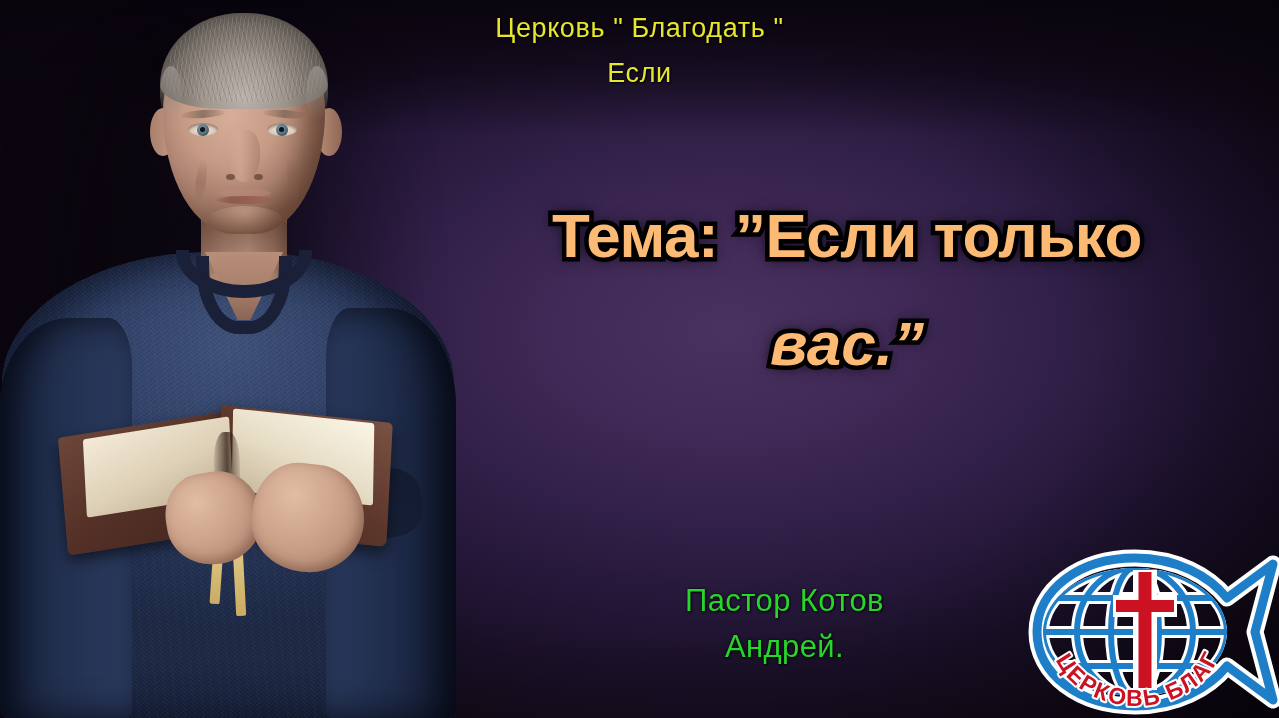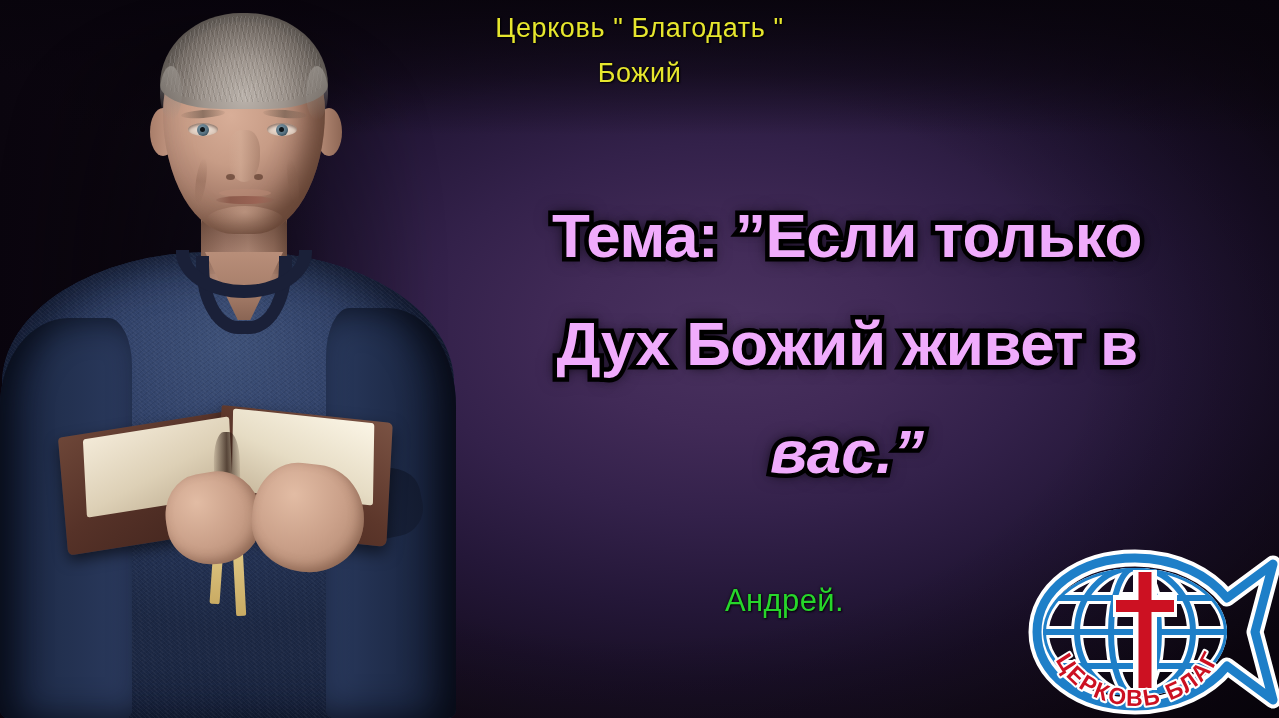--- a/index.html
+++ b/index.html
@@ -376,21 +376,21 @@
     line-height: 45px;
     text-shadow: 0 0 2px rgba(0,0,0,0.9), 1px 1px 2px rgba(0,0,0,0.85);
   }
   .header .l2 { display: block; }
 
   
   .title {
     position: absolute;
     left: 470px; right: 55px; top: 182px;
     text-align: center;
-    color: #f0abfc;
+    color: #fdba74;
     font-size: 62px;
     font-weight: 700;
     line-height: 108px;
     letter-spacing: -0.5px;
     white-space: nowrap;
     -webkit-text-stroke: 9px #000;
     paint-order: stroke fill;
     text-shadow:
       0 0 10px rgba(0,0,0,0.95),
       0 0 18px rgba(0,0,0,0.7);
@@ -486,30 +486,30 @@
       <div class="bk-gutter"></div>
       <div class="bk-ribbon a"></div>
       <div class="bk-ribbon b"></div>
       <div class="hand left"></div>
       <div class="hand right"></div>
     </div>
   </div>
 
   <div class="header">
     <span class="l1">Церковь " Благодать "</span>
-    <span class="l2">Божий</span>
+    <span class="l2">Если</span>
   </div>
 
   <div class="title">
     <span class="tl tl1">Тема: ”Если только</span>
-    <span class="tl tl2">Дух Божий живет в</span>
     <span class="tl tl3">вас.”</span>
   </div>
 
   <div class="credit">
+    <span class="c1">Пастор  Котов</span>
     <span class="c2">Андрей.</span>
   </div>
 
   <div class="logo">
     <svg viewBox="0 0 268 186" xmlns="http://www.w3.org/2000/svg">
       <defs>
         <clipPath id="globeClip">
           <ellipse cx="118" cy="92" rx="92" ry="64"></ellipse>
         </clipPath>
         <path id="arcPath" d="M 36 112 A 86 70 0 0 0 202 116"></path>

